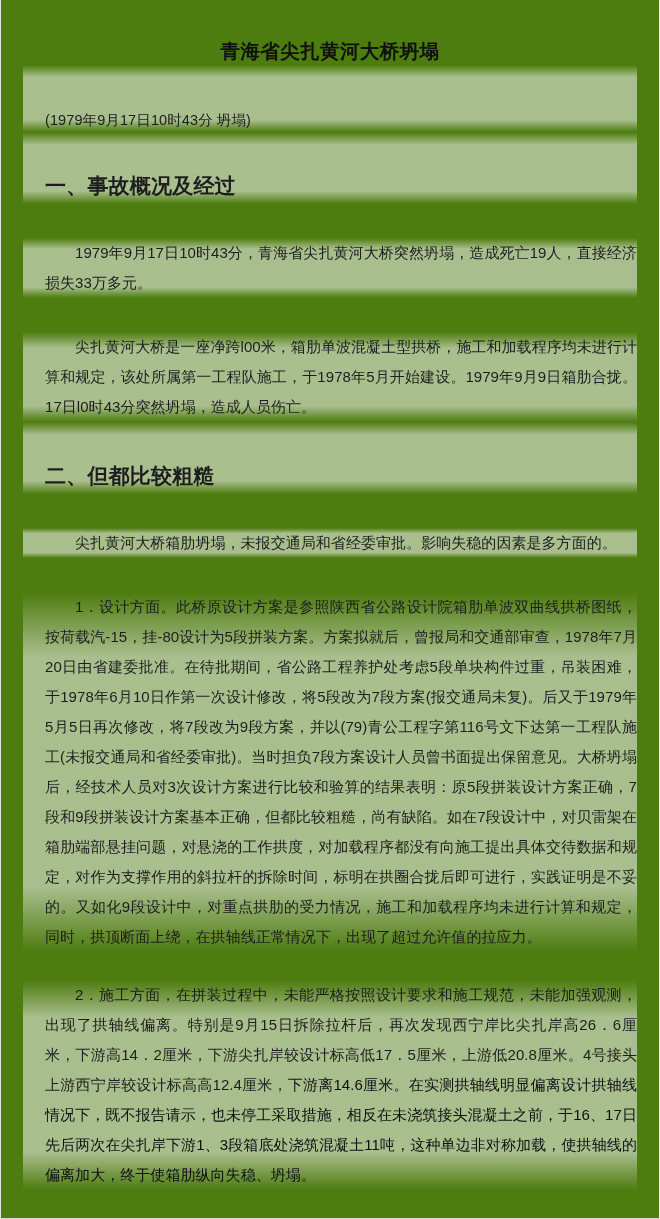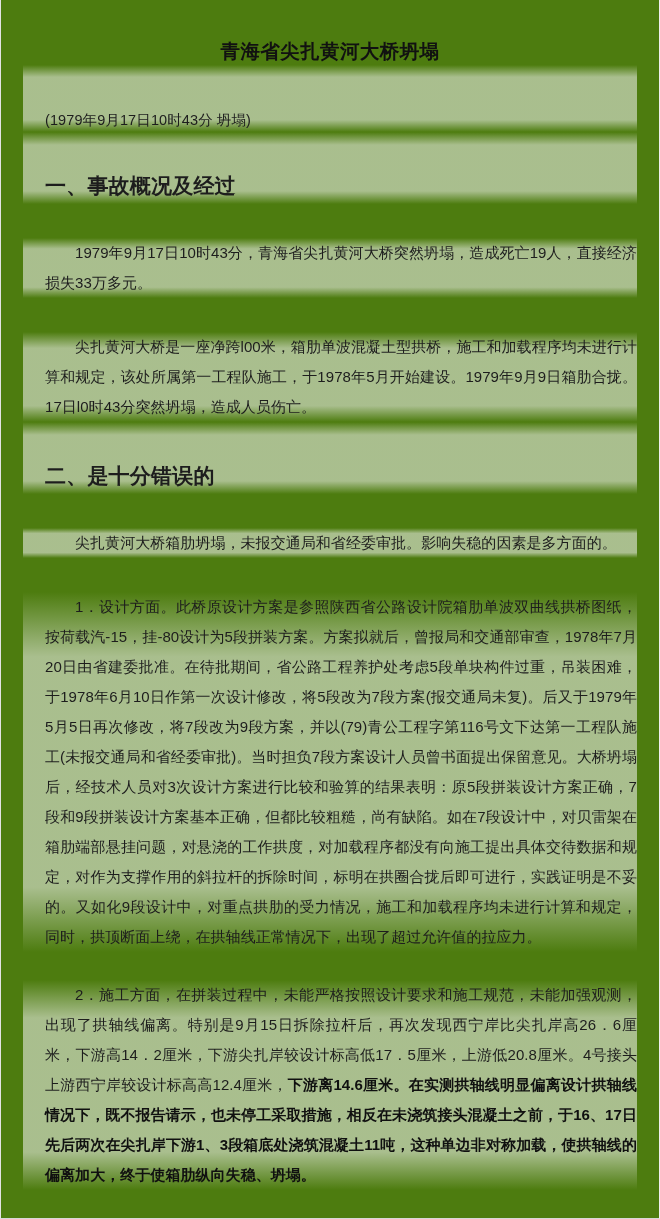--- a/index.html
+++ b/index.html
@@ -68,21 +68,21 @@
     text-align: justify;
     text-justify: inter-ideograph;
     text-indent: 2em;
     letter-spacing: 0.05px;
   }
 
   .gap-lg { height: 34px; }
   .gap-md { height: 28px; }
 
   .emph {
-    font-weight: bold;
+    font-weight: normal;
     color: #101010;
   }
 
   .tint {
     background: linear-gradient(to bottom,
       rgba(247,247,247,0) 0%,
       rgba(245,245,246,0.55) 18%,
       rgba(245,245,246,0.55) 82%,
       rgba(247,247,247,0) 100%);
   }
@@ -99,21 +99,21 @@
   <h2 class="section-heading tint">一、事故概况及经过</h2>
 
   <div class="gap-lg"></div>
 
   <p class="para tint">1979年9月17日10时43分，青海省尖扎黄河大桥突然坍塌，造成死亡19人，直接经济损失33万多元。</p>
 
   <div class="gap-lg"></div>
 
   <p class="para tint">尖扎黄河大桥是一座净跨l00米，箱肋单波混凝土型拱桥，施工和加载程序均未进行计算和规定，该处所属第一工程队施工，于1978年5月开始建设。1979年9月9日箱肋合拢。17日l0时43分突然坍塌，造成人员伤亡。</p>
 
-  <h2 class="section-heading tint">二、是十分错误的</h2>
+  <h2 class="section-heading tint">二、但都比较粗糙</h2>
 
   <div class="gap-lg"></div>
 
   <p class="para tint">尖扎黄河大桥箱肋坍塌，未报交通局和省经委审批。影响失稳的因素是多方面的。</p>
 
   <div class="gap-lg"></div>
 
   <p class="para tint">1．设计方面。此桥原设计方案是参照陕西省公路设计院箱肋单波双曲线拱桥图纸，按荷载汽-15，挂-80设计为5段拼装方案。方案拟就后，曾报局和交通部审查，1978年7月20日由省建委批准。在待批期间，省公路工程养护处考虑5段单块构件过重，吊装困难，于1978年6月10日作第一次设计修改，将5段改为7段方案(报交通局未复)。后又于1979年5月5日再次修改，将7段改为9段方案，并以(79)青公工程字第116号文下达第一工程队施工(未报交通局和省经委审批)。当时担负7段方案设计人员曾书面提出保留意见。大桥坍塌后，经技术人员对3次设计方案进行比较和验算的结果表明：原5段拼装设计方案正确，7段和9段拼装设计方案基本正确，但都比较粗糙，尚有缺陷。如在7段设计中，对贝雷架在箱肋端部悬挂问题，对悬浇的工作拱度，对加载程序都没有向施工提出具体交待数据和规定，对作为支撑作用的斜拉杆的拆除时间，标明在拱圈合拢后即可进行，实践证明是不妥的。又如化9段设计中，对重点拱肋的受力情况，施工和加载程序均未进行计算和规定，同时，拱顶断面上绕，在拱轴线正常情况下，出现了超过允许值的拉应力。</p>
 
   <div class="gap-md"></div>

